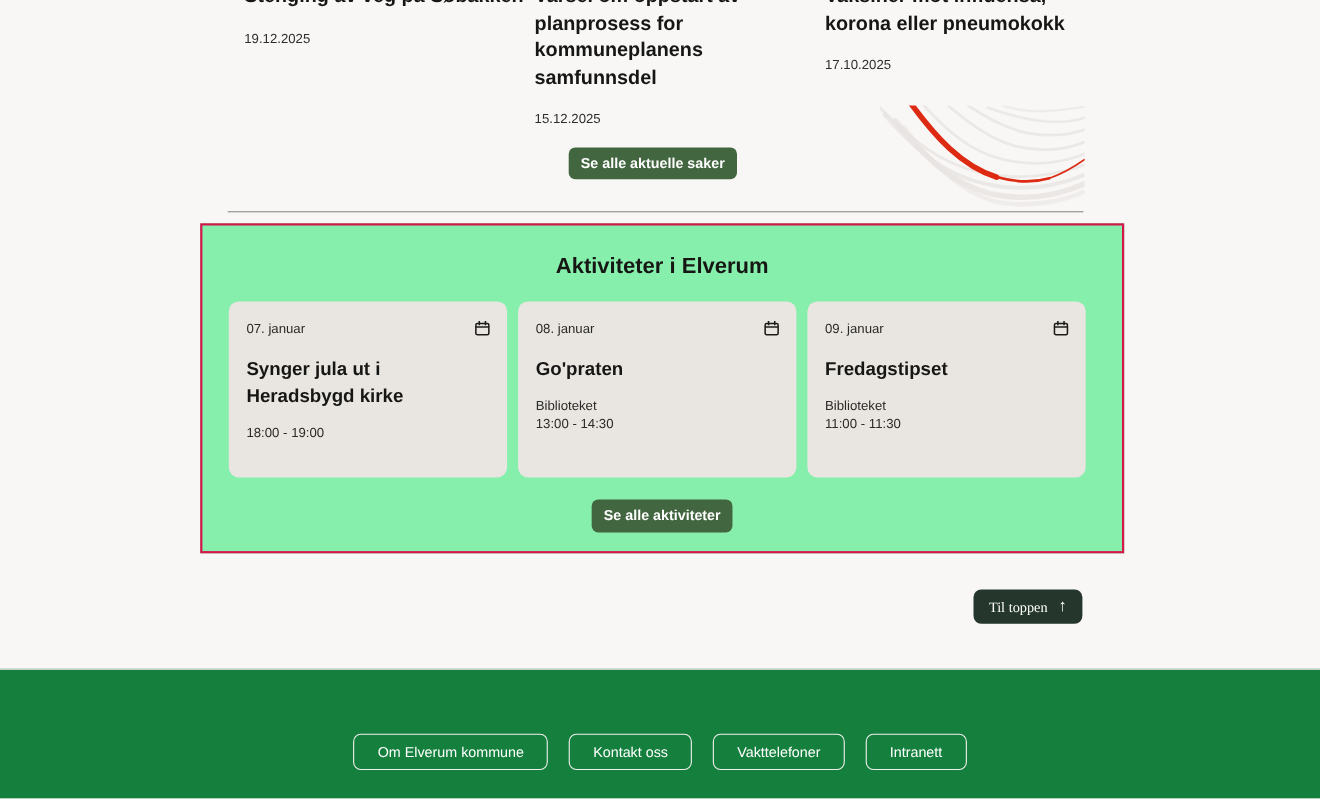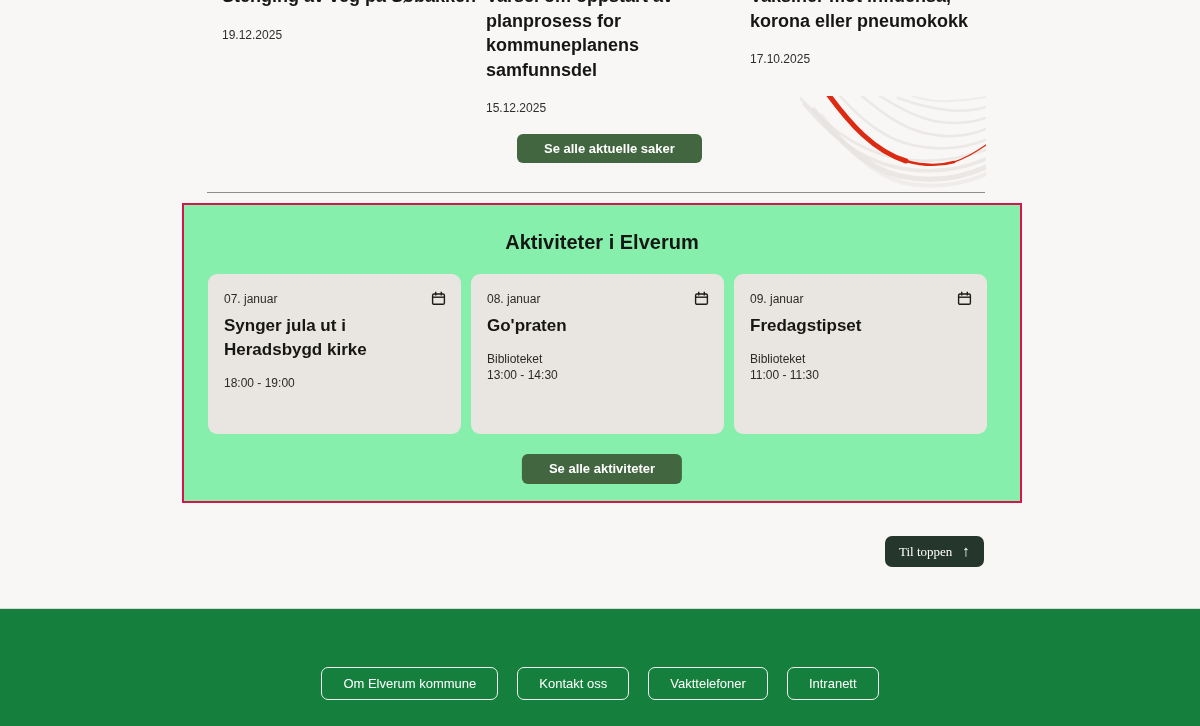--- a/index.html
+++ b/index.html
@@ -46,21 +46,21 @@
     display: inline-block;
     background: #42663f;
     color: #ffffff;
     border: none;
     border-radius: 6px;
     font-family: "Liberation Sans", sans-serif;
     font-size: 13px;
     font-weight: 700;
     height: 29px;
     line-height: 29px;
-    padding: 0 27px;
+    padding: 0 11px;
     cursor: pointer;
   }
   .btn-news { position: absolute; left: 517px; top: 134px; }
 
   .divider {
     position: absolute;
     left: 207px;
     top: 192px;
     width: 778px;
     border: none;
@@ -100,21 +100,21 @@
     cursor: pointer;
   }
   .event-top {
     display: flex;
     justify-content: space-between;
     align-items: center;
   }
   .event-date { font-size: 12px; color: #2a2a28; }
   .calendar-icon { width: 15px; height: 15px; display: block; }
   .event-title {
-    margin-top: 8px;
+    margin-top: 18px;
     font-size: 17px;
     line-height: 24px;
     font-weight: 700;
     color: #161614;
     margin-bottom: 13px;
   }
   .event-meta { font-size: 12px; line-height: 16px; color: #2a2a28; }
   .btn-activities {
     position: absolute;
     left: 50%;

